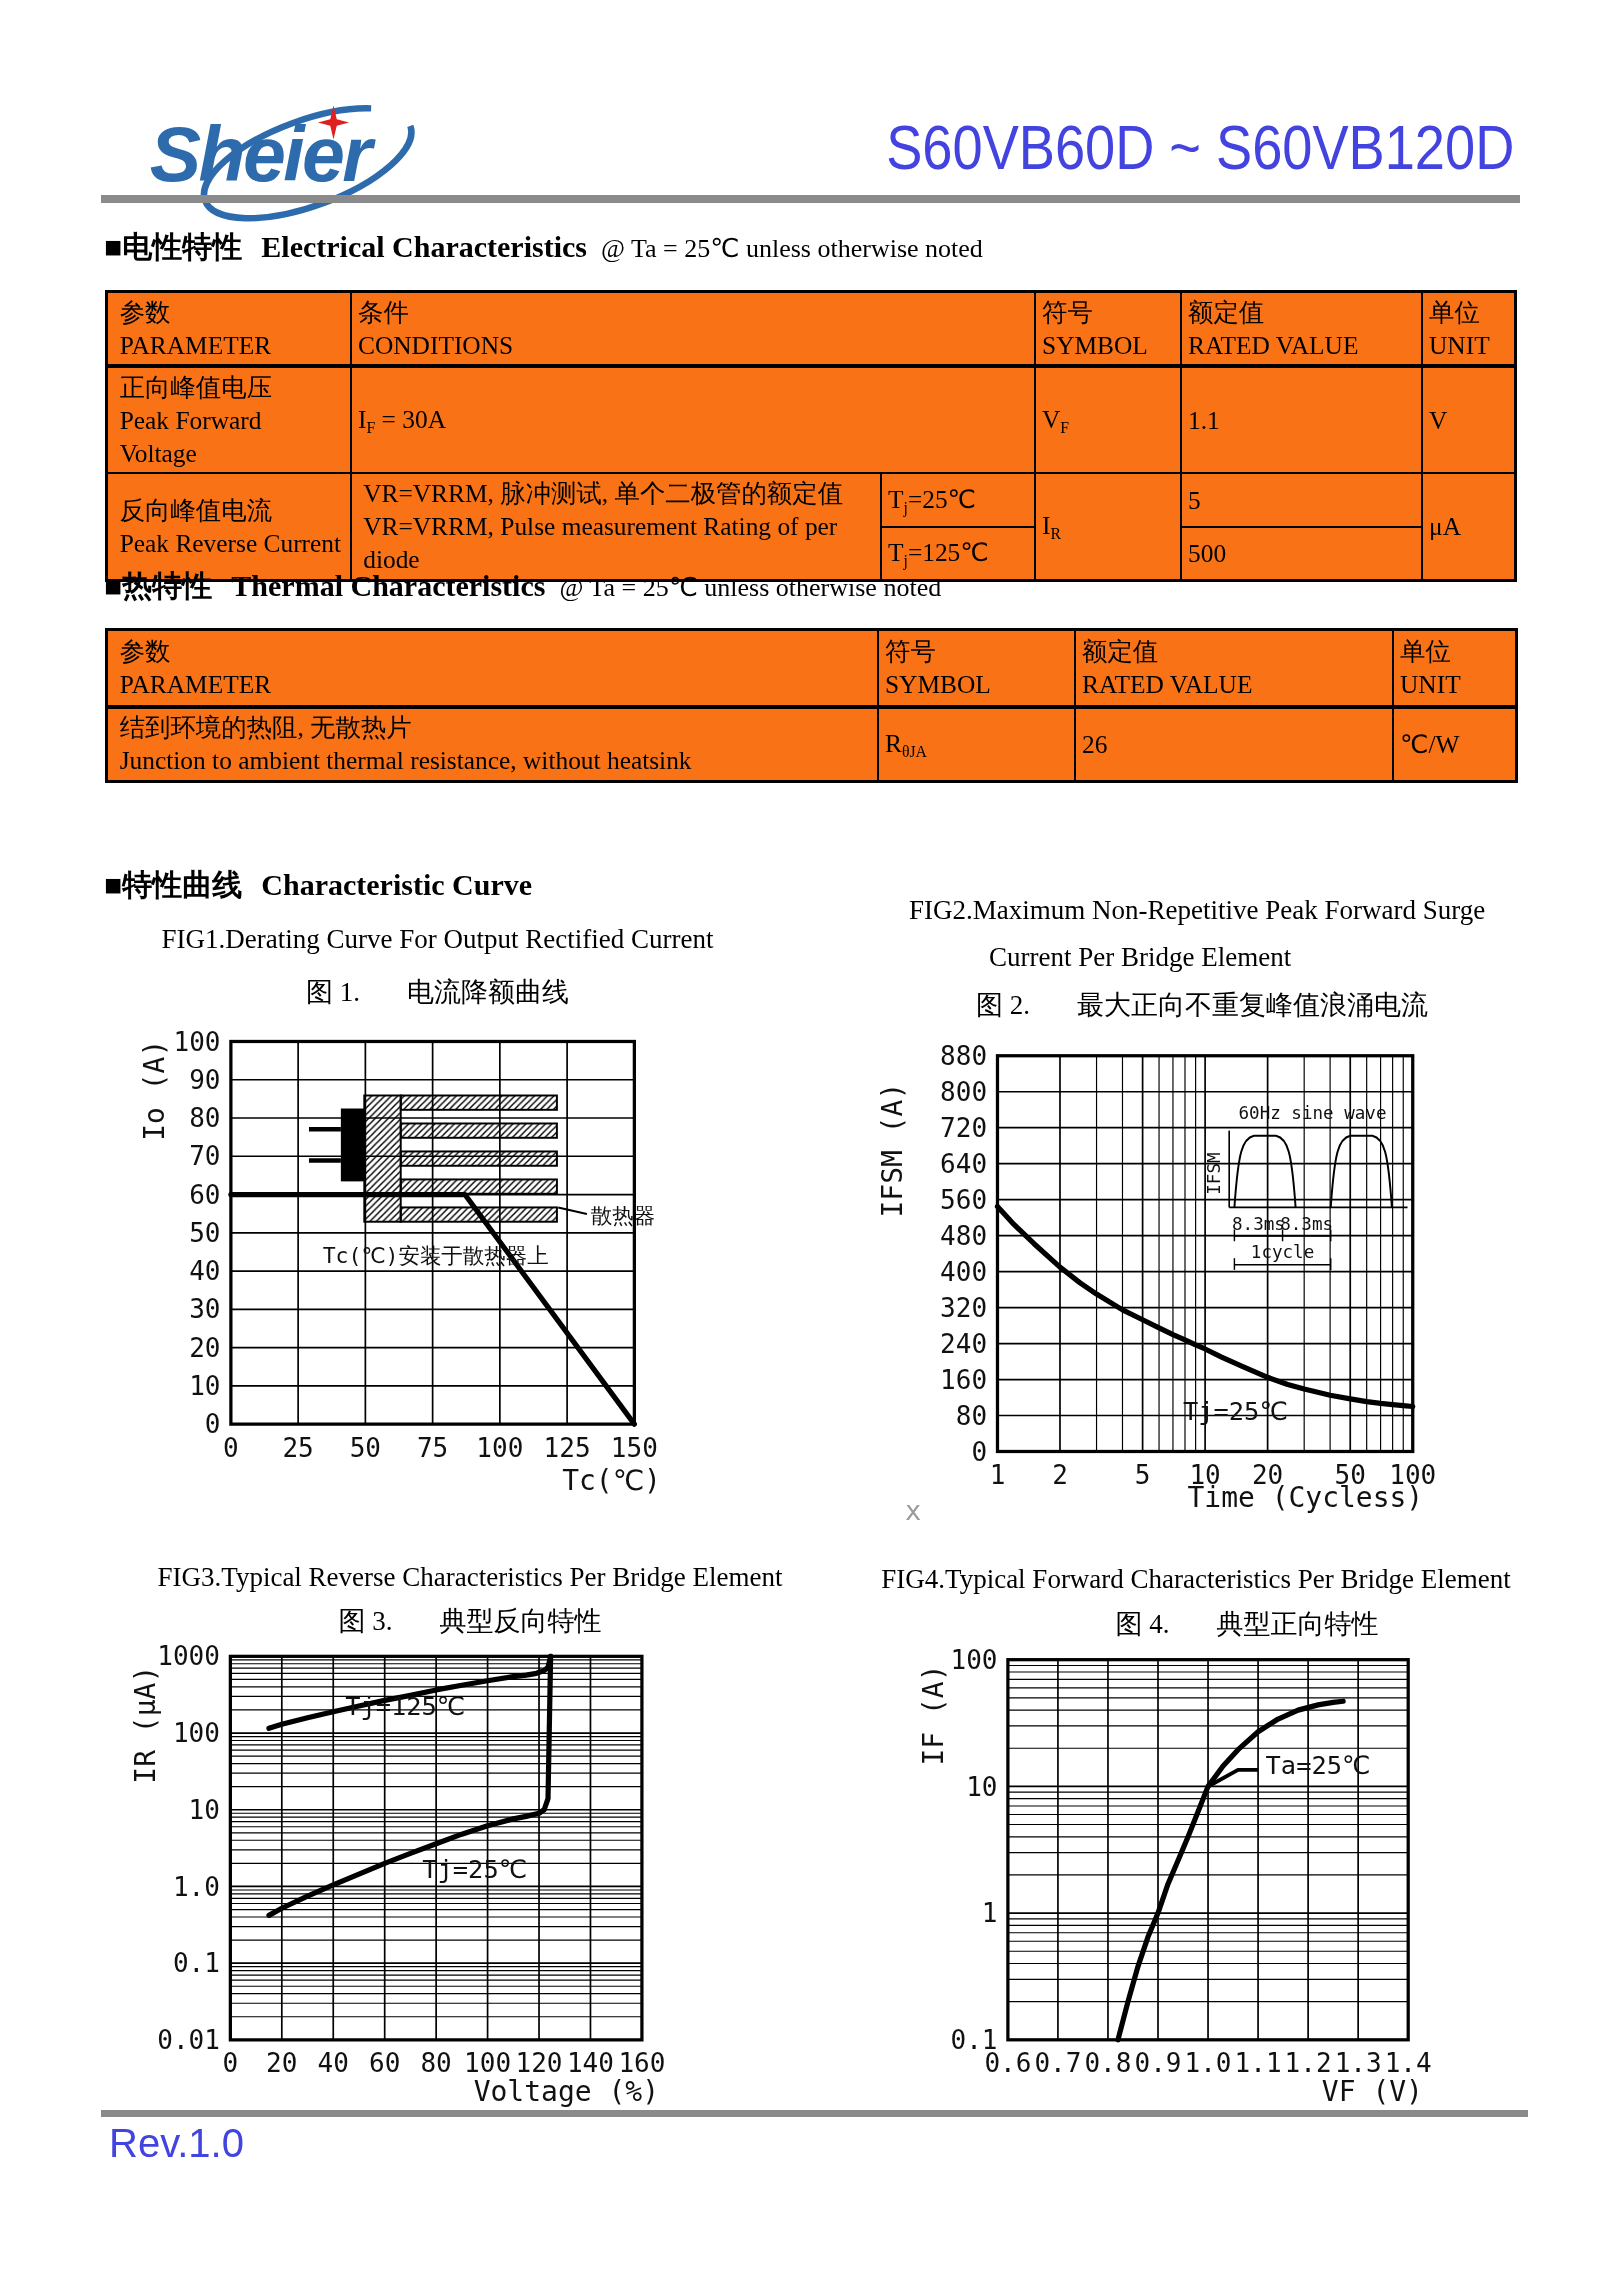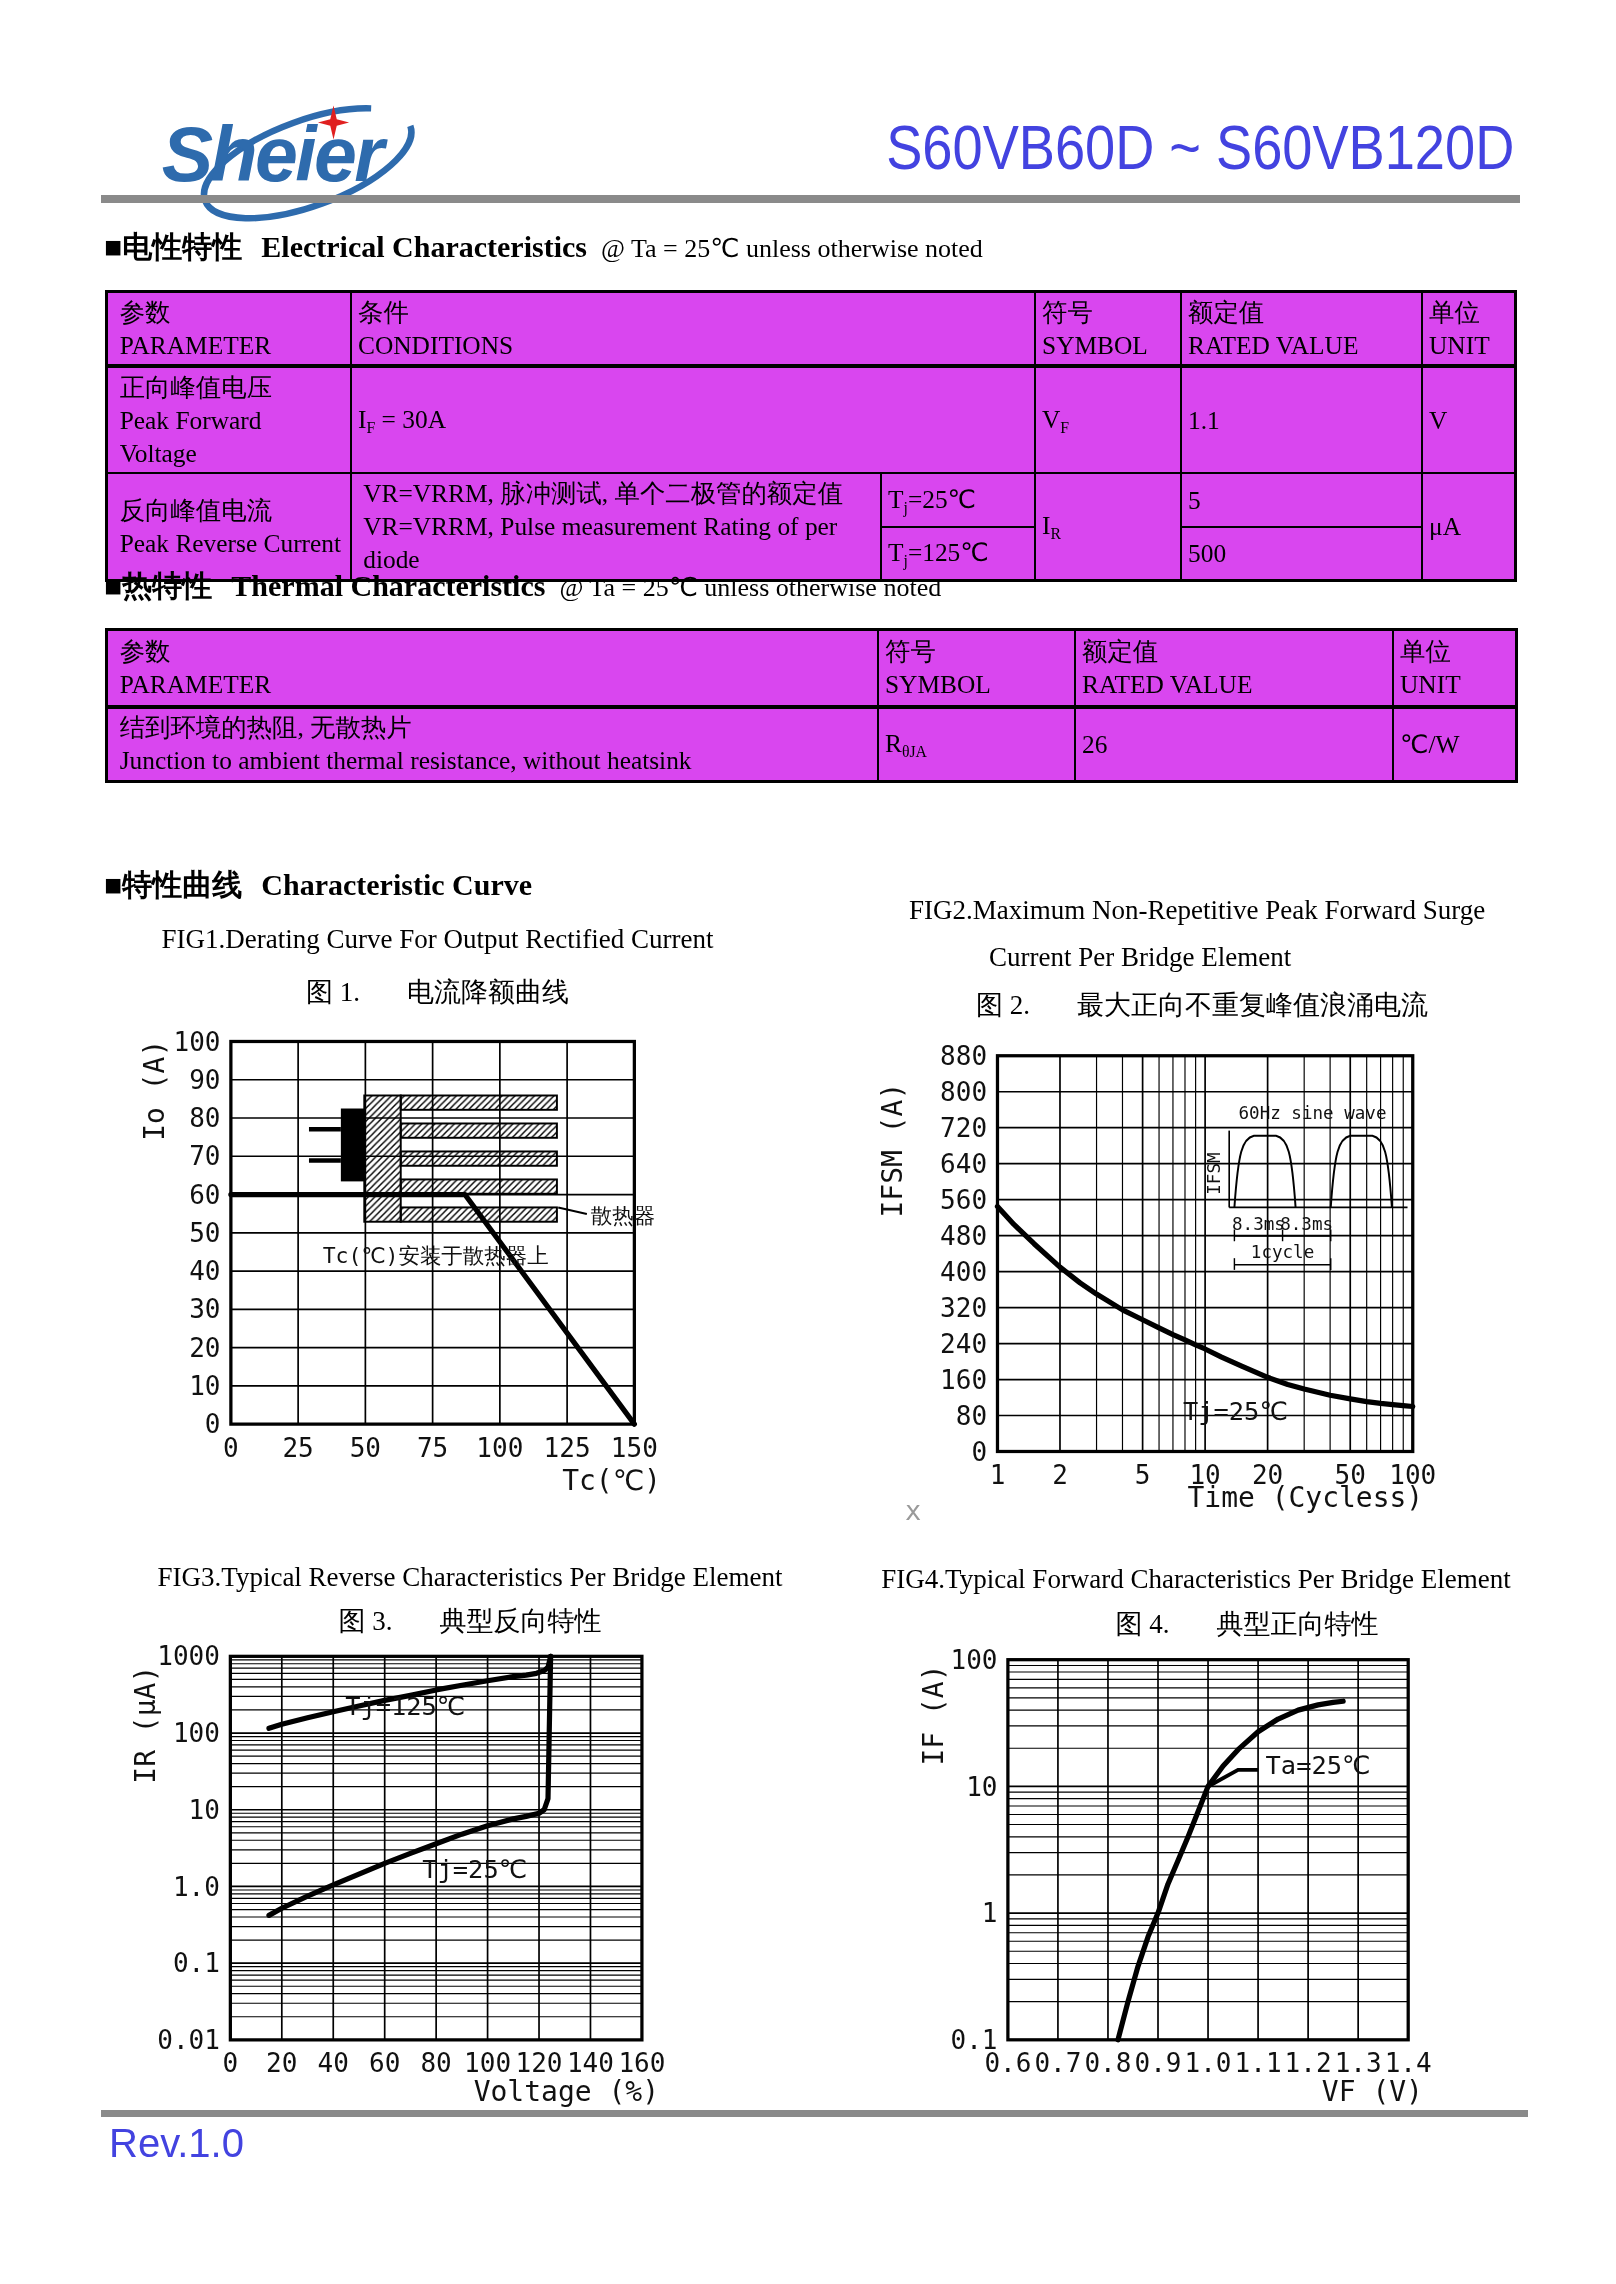--- a/index.html
+++ b/index.html
@@ -7,34 +7,34 @@
     width:1617px;height:2284px;background:#ffffff;position:relative;
     font-family:"Liberation Serif","DejaVu Sans",serif;color:#000;
     -webkit-font-smoothing:antialiased;
   }
   .abs{position:absolute;}
   
   .logo-wrap{left:140px;top:98px;width:286px;height:137px;}
   .logo-text{
     position:absolute;left:9.8px;top:18px;
     font-family:"Liberation Sans",sans-serif;font-style:italic;font-weight:bold;
-    font-size:77px;letter-spacing:-2.6px;color:#2e6bad;line-height:1;margin-left:12px;
+    font-size:77px;letter-spacing:-2.6px;color:#2e6bad;line-height:1;
   }
   .page-title{
     right:103px;top:116px;text-align:right;
     font-family:"Liberation Sans",sans-serif;font-size:63px;color:#4343e0;line-height:1;
   }
   .page-title .squeeze{display:inline-block;transform:scaleX(0.86);transform-origin:100% 50%;}
   .hrule{background:#8a8a8a;}
   
   .sec{font-size:30px;line-height:1.2;white-space:nowrap;}
   .sec .b{font-weight:bold;}
   .sec .cond{font-size:26px;font-weight:normal;}
   
-  table.dt{border-collapse:collapse;table-layout:fixed;position:absolute;background:#d946ef;}
+  table.dt{border-collapse:collapse;table-layout:fixed;position:absolute;background:#f97316;}
   table.dt td{border:2px solid #000;font-size:25.4px;line-height:1.3;padding:2.6px 6.5px;vertical-align:middle;}
   table.dt td.l{text-align:left;padding-left:11.7px;}
   table.dt tr.hd td{border-bottom:4.6px solid #000;}
   table.dt{border:3.3px solid #000;}
   sub.s{font-size:0.62em;vertical-align:-0.3em;}
   
   .figtitle{font-size:27px;line-height:1.25;}
   .figcn{font-size:27px;}
   .gap{display:inline-block;width:47px;}
   

